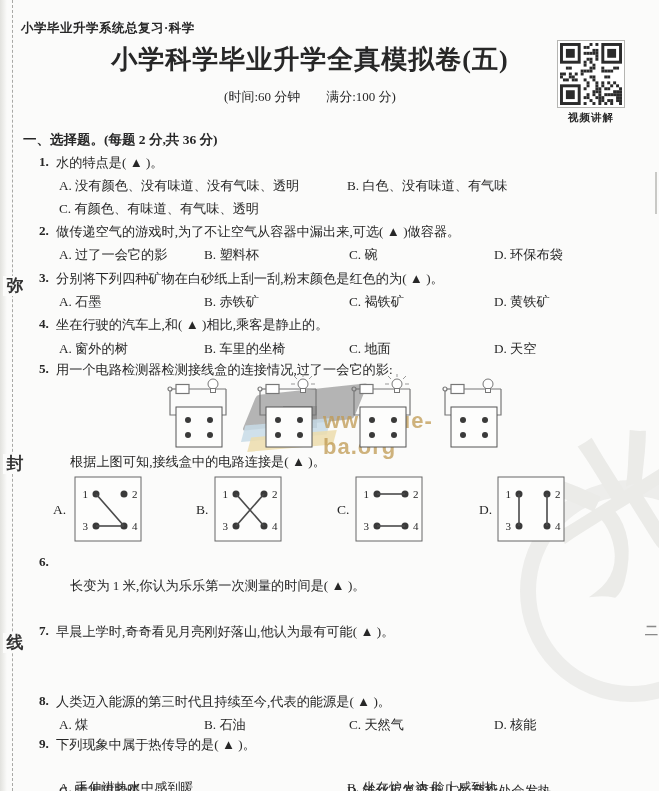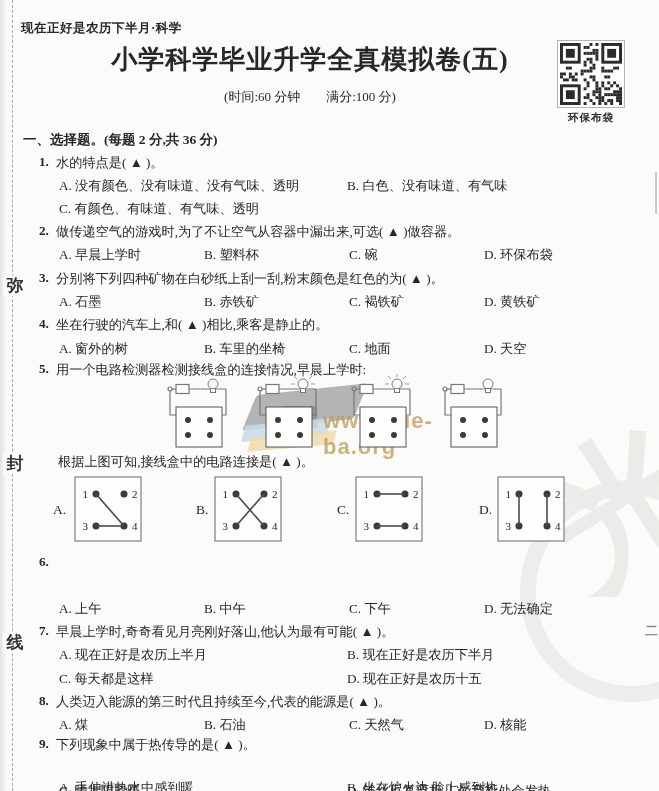--- a/index.html
+++ b/index.html
@@ -16,22 +16,22 @@
         font-size:26px;font-weight:bold;letter-spacing:1px;white-space:nowrap;}
   .meta{position:absolute;left:80px;top:88px;width:460px;text-align:center;font-size:13px;white-space:nowrap;}
   .qr-wrap{position:absolute;left:556px;top:40px;width:70px;text-align:center;}
   .qr-frame{display:inline-block;background:#fff;border:1px solid #b5b5b2;padding:2px;line-height:0;}
   .qr-caption{margin-top:2px;font-size:10.5px;font-weight:bold;color:#2a2a2a;letter-spacing:1px;}
   .row{position:absolute;left:0;width:613px;height:19px;font-size:13.2px;white-space:nowrap;}
   .row span{position:absolute;top:0;}
   .sec{left:23px;font-weight:bold;font-size:13.5px;}
   .qnum{left:39px;font-weight:bold;}
   .qtext{left:56px;}
-  .cont{left:58px;font-family:Liberation Serif, serif;}
-  .o1{left:59px;} .o2c4{left:204px;} .o3c4{left:349px;font-family:Liberation Serif, serif;} .o4c4{left:484px;text-align:center;} .o2c2{left:347px;}
+  .cont{left:70px;font-family:Liberation Serif, serif;}
+  .o1{left:59px;} .o2c4{left:204px;} .o3c4{left:349px;font-family:Liberation Serif, serif;} .o4c4{left:494px;text-align:center;} .o2c2{left:347px;}
   .fig{position:absolute;left:0;top:374px;width:659px;height:78px;}
   .circ{position:absolute;top:0;}
   .circ .rays{display:none;}
   .circ.lit .rays{display:block;}
   .ansrow{position:absolute;left:0;top:476px;width:659px;height:68px;}
   .anslabel{position:absolute;top:26px;font-size:13.5px;}
   .ansbox{position:absolute;top:0;}
   .conn{stroke:#4a4a4a;stroke-width:1.6;}
   .tlabel{font-size:11px;fill:#1f1f1f;}
   .wm-center{position:absolute;left:243px;top:388px;width:240px;height:62px;pointer-events:none;}
@@ -56,21 +56,21 @@
 </head>
 <body>
 
 <div class="page">
   <div class="edge-shade"></div>
   <div class="seal-line"></div>
   <div class="seal-char" style="top:276px">弥</div>
   <div class="seal-char" style="top:454px">封</div>
   <div class="seal-char" style="top:633px">线</div>
 
-  <div class="series">现在正好是农历下半月·科学</div>
+  <div class="series">小学毕业升学系统总复习·科学</div>
   <div class="title">小学科学毕业升学全真模拟卷(五)</div>
   <div class="meta">(时间:60 分钟　　满分:100 分)</div>
 
   <div class="qr-wrap">
     <div class="qr-frame">
       <svg id="qr" width="62" height="62" viewBox="0 0 63 63">
           <rect x="0" y="0" width="63" height="63" fill="#ffffff"></rect>
           <rect x="0" y="30" width="3" height="3" fill="#2b2b2b"></rect>
           <rect x="0" y="33" width="3" height="3" fill="#2b2b2b"></rect>
           <rect x="3" y="30" width="3" height="3" fill="#2b2b2b"></rect>
@@ -178,21 +178,21 @@
           <rect x="3" y="3" width="15" height="15" fill="#ffffff"></rect>
           <rect x="6" y="6" width="9" height="9" fill="#2b2b2b"></rect>
           <rect x="42" y="0" width="21" height="21" fill="#2b2b2b"></rect>
           <rect x="45" y="3" width="15" height="15" fill="#ffffff"></rect>
           <rect x="48" y="6" width="9" height="9" fill="#2b2b2b"></rect>
           <rect x="0" y="42" width="21" height="21" fill="#2b2b2b"></rect>
           <rect x="3" y="45" width="15" height="15" fill="#ffffff"></rect>
           <rect x="6" y="48" width="9" height="9" fill="#2b2b2b"></rect>
         </svg>
     </div>
-    <div class="qr-caption">环保布袋</div>
+    <div class="qr-caption">视频讲解</div>
   </div>
 
   <div class="wm-center">
     <div class="wm-cap"></div>
     <div class="wm-cap2"></div>
     <div class="wm-book1"></div>
     <div class="wm-book2"></div>
     <span class="wm-text">www.xue-ba.org</span>
   </div>
 
@@ -218,21 +218,21 @@
   </div>
   <div class="row" style="top:200px">
     <span class="o1">C. 有颜色、有味道、有气味、透明</span>
   </div>
 
   <div class="row" style="top:223px">
     <span class="qnum">2.</span>
     <span class="qtext">做传递空气的游戏时,为了不让空气从容器中漏出来,可选( ▲ )做容器。</span>
   </div>
   <div class="row" style="top:246px">
-    <span class="o1">A. 早晨上学时</span>
+    <span class="o1">A. 过了一会它的影</span>
     <span class="o2c4">B. 塑料杯</span>
     <span class="o3c4">C. 碗</span>
     <span class="o4c4">D. 环保布袋</span>
   </div>
 
   <div class="row" style="top:270px">
     <span class="qnum">3.</span>
     <span class="qtext">分别将下列四种矿物在白砂纸上刮一刮,粉末颜色是红色的为( ▲ )。</span>
   </div>
   <div class="row" style="top:293px">
@@ -248,21 +248,21 @@
   </div>
   <div class="row" style="top:340px">
     <span class="o1">A. 窗外的树</span>
     <span class="o2c4">B. 车里的坐椅</span>
     <span class="o3c4">C. 地面</span>
     <span class="o4c4">D. 天空</span>
   </div>
 
   <div class="row" style="top:361px">
     <span class="qnum">5.</span>
-    <span class="qtext">用一个电路检测器检测接线盒的连接情况,早晨上学时:</span>
+    <span class="qtext">用一个电路检测器检测接线盒的连接情况,过了一会它的影:</span>
   </div>
 
   <div class="fig">
     <svg class="circ" style="left:166px" width="64" height="76" viewBox="0 0 64 76">
       <g stroke="#777" fill="none" stroke-width="1.2">
         <circle cx="4" cy="15" r="2"></circle>
         <path d="M6 15 H10"></path>
           <path d="M23 15 H60"></path>
         <rect x="10" y="10.5" width="13" height="9" fill="#fff"></rect>
         <path d="M4 17 V41 H10"></path>
@@ -440,38 +440,27 @@
           <text x="58" y="22" text-anchor="start" class="tlabel">2</text>
           <text x="14" y="54" text-anchor="end" class="tlabel">3</text>
           <text x="58" y="54" text-anchor="start" class="tlabel">4</text>
         </svg>
     </span>
   </div>
 
   <div class="row" style="top:554px">
     <span class="qnum">6.</span>
   </div>
-  <div class="row" style="top:600px">
-    <span class="o1">A. 上午</span>
-    <span class="o2c4">B. 中午</span>
-    <span class="o3c4">C. 下午</span>
-    <span class="o4c4">D. 无法确定</span>
+  <div class="row" style="top:577px">
+    <span class="cont">长变为 1 米,你认为乐乐第一次测量的时间是( ▲ )。</span>
   </div>
 
   <div class="row" style="top:623px">
     <span class="qnum">7.</span>
     <span class="qtext">早晨上学时,奇奇看见月亮刚好落山,他认为最有可能( ▲ )。</span>
-  </div>
-  <div class="row" style="top:646px">
-    <span class="o1">A. 现在正好是农历上半月</span>
-    <span class="o2c2">B. 现在正好是农历下半月</span>
-  </div>
-  <div class="row" style="top:670px">
-    <span class="o1">C. 每天都是这样</span>
-    <span class="o2c2">D. 现在正好是农历十五</span>
   </div>
 
   <div class="row" style="top:693px">
     <span class="qnum">8.</span>
     <span class="qtext">人类迈入能源的第三时代且持续至今,代表的能源是( ▲ )。</span>
   </div>
   <div class="row" style="top:716px">
     <span class="o1">A. 煤</span>
     <span class="o2c4">B. 石油</span>
     <span class="o3c4">C. 天然气</span>

